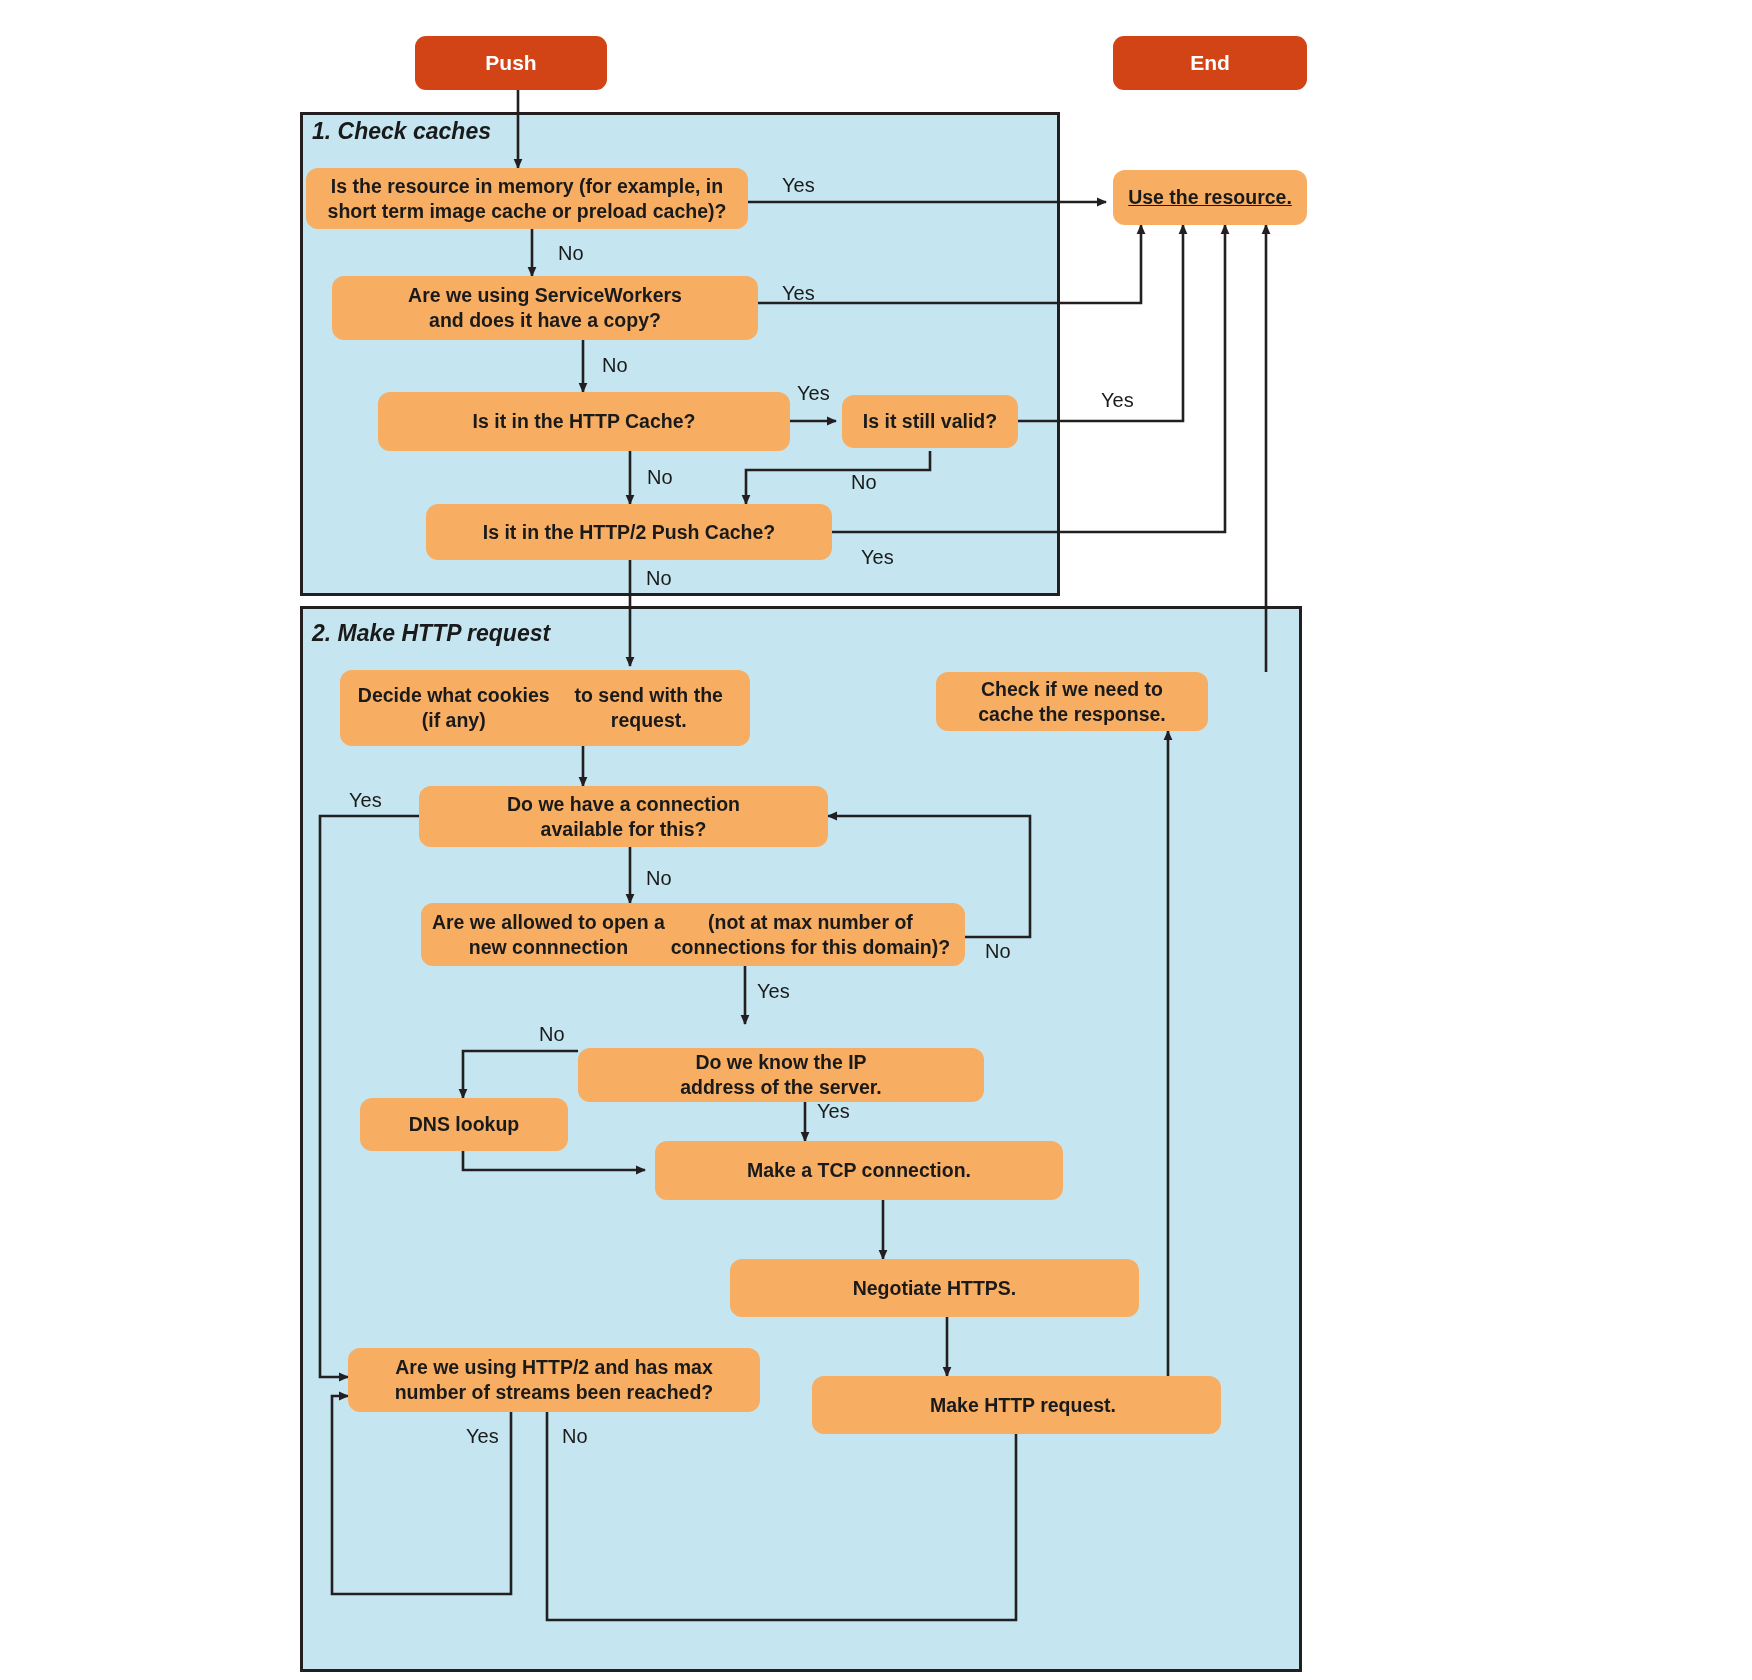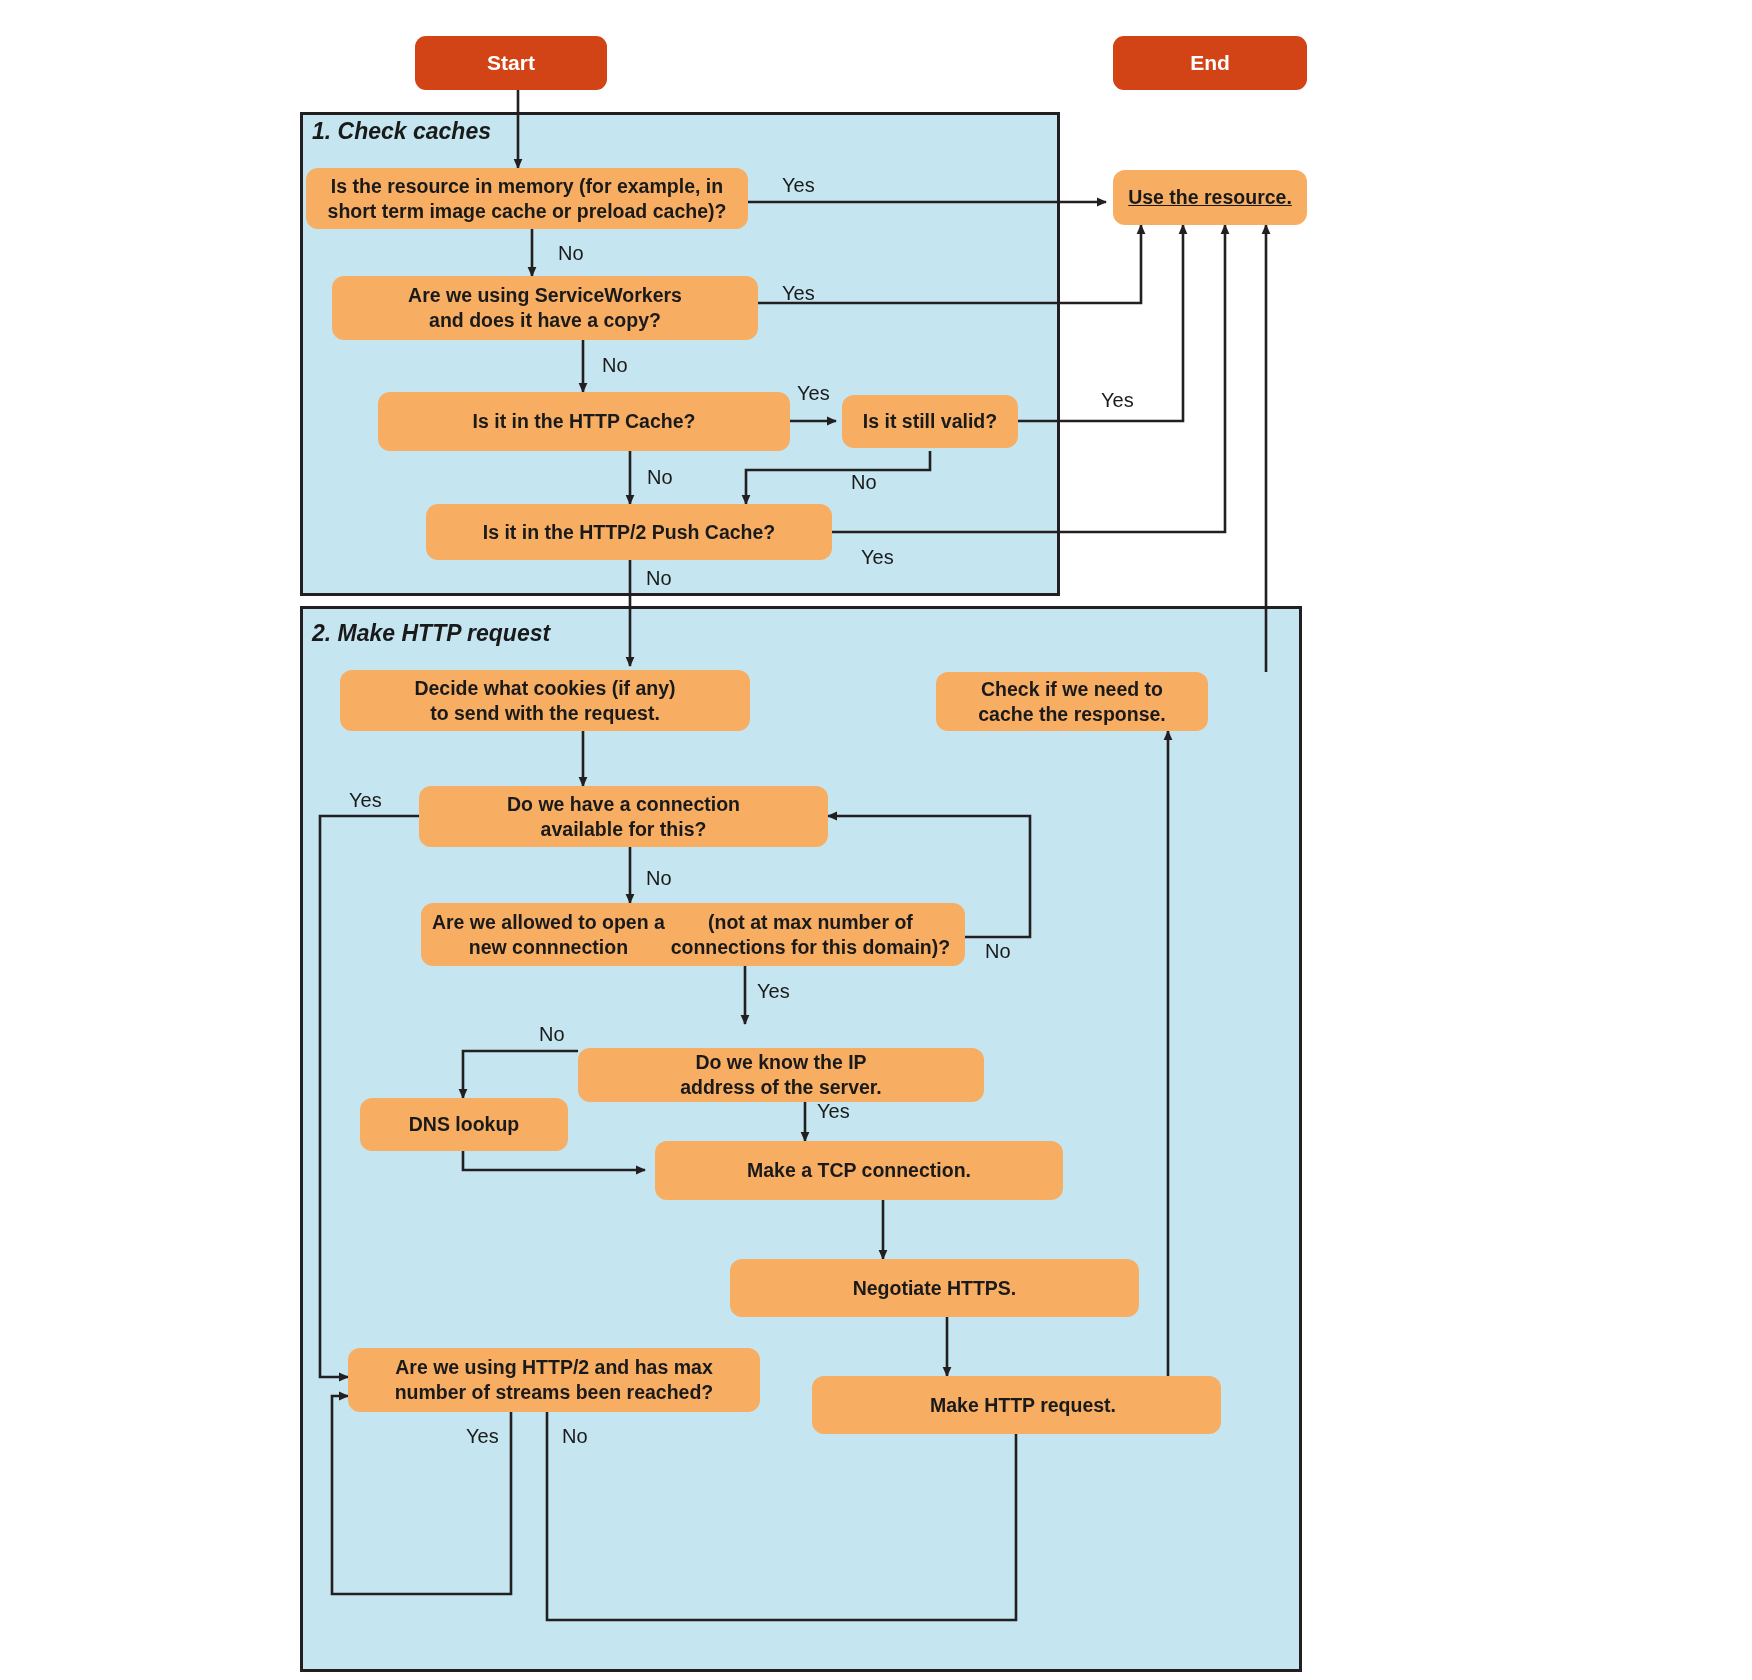--- a/index.html
+++ b/index.html
@@ -90,21 +90,21 @@
       <path d="M420,816 L320,816 L320,1377 L348,1377"></path>
 
       <path d="M965,937 L1030,937 L1030,816 L828,816"></path>
 
       <path d="M511,1412 L511,1594 L332,1594 L332,1396 L348,1396"></path>
 
       <path d="M547,1412 L547,1620 L1016,1620 L1016,1414"></path>
     </g>
   </svg>
 
-  <div class="node term" style="left:415px;top:36px;width:192px;height:54px;">Start</div>
+  <div class="node term" style="left:415px;top:36px;width:192px;height:54px;">Push</div>
 
   <div class="node term" style="left:1113px;top:36px;width:194px;height:54px;">End</div>
 
   <div class="node proc" style="left:1113px;top:170px;width:194px;height:55px;text-decoration:underline;">Use the resource.</div>
 
   <div class="node proc" style="left:306px;top:168px;width:442px;height:61px;flex-direction:column;">
     <span>Is the resource in memory (for example, in</span>
     <span>short term image cache or preload cache)?</span>
   </div>
 
@@ -112,21 +112,21 @@
     <span>Are we using ServiceWorkers</span>
     <span>and does it have a copy?</span>
   </div>
 
   <div class="node proc" style="left:378px;top:392px;width:412px;height:59px;">Is it in the HTTP Cache?</div>
 
   <div class="node proc" style="left:842px;top:395px;width:176px;height:53px;">Is it still valid?</div>
 
   <div class="node proc" style="left:426px;top:504px;width:406px;height:56px;">Is it in the HTTP/2 Push Cache?</div>
 
-  <div class="node proc" style="left:340px;top:670px;width:410px;height:61px;flex-direction:column;">
+  <div class="node proc" style="left:340px;top:670px;width:410px;height:76px;flex-direction:row;">
     <span>Decide what cookies (if any)</span>
     <span>to send with the request.</span>
   </div>
 
   <div class="node proc" style="left:936px;top:672px;width:272px;height:59px;flex-direction:column;">
     <span>Check if we need to</span>
     <span>cache the response.</span>
   </div>
 
   <div class="node proc" style="left:419px;top:786px;width:409px;height:61px;flex-direction:column;">

